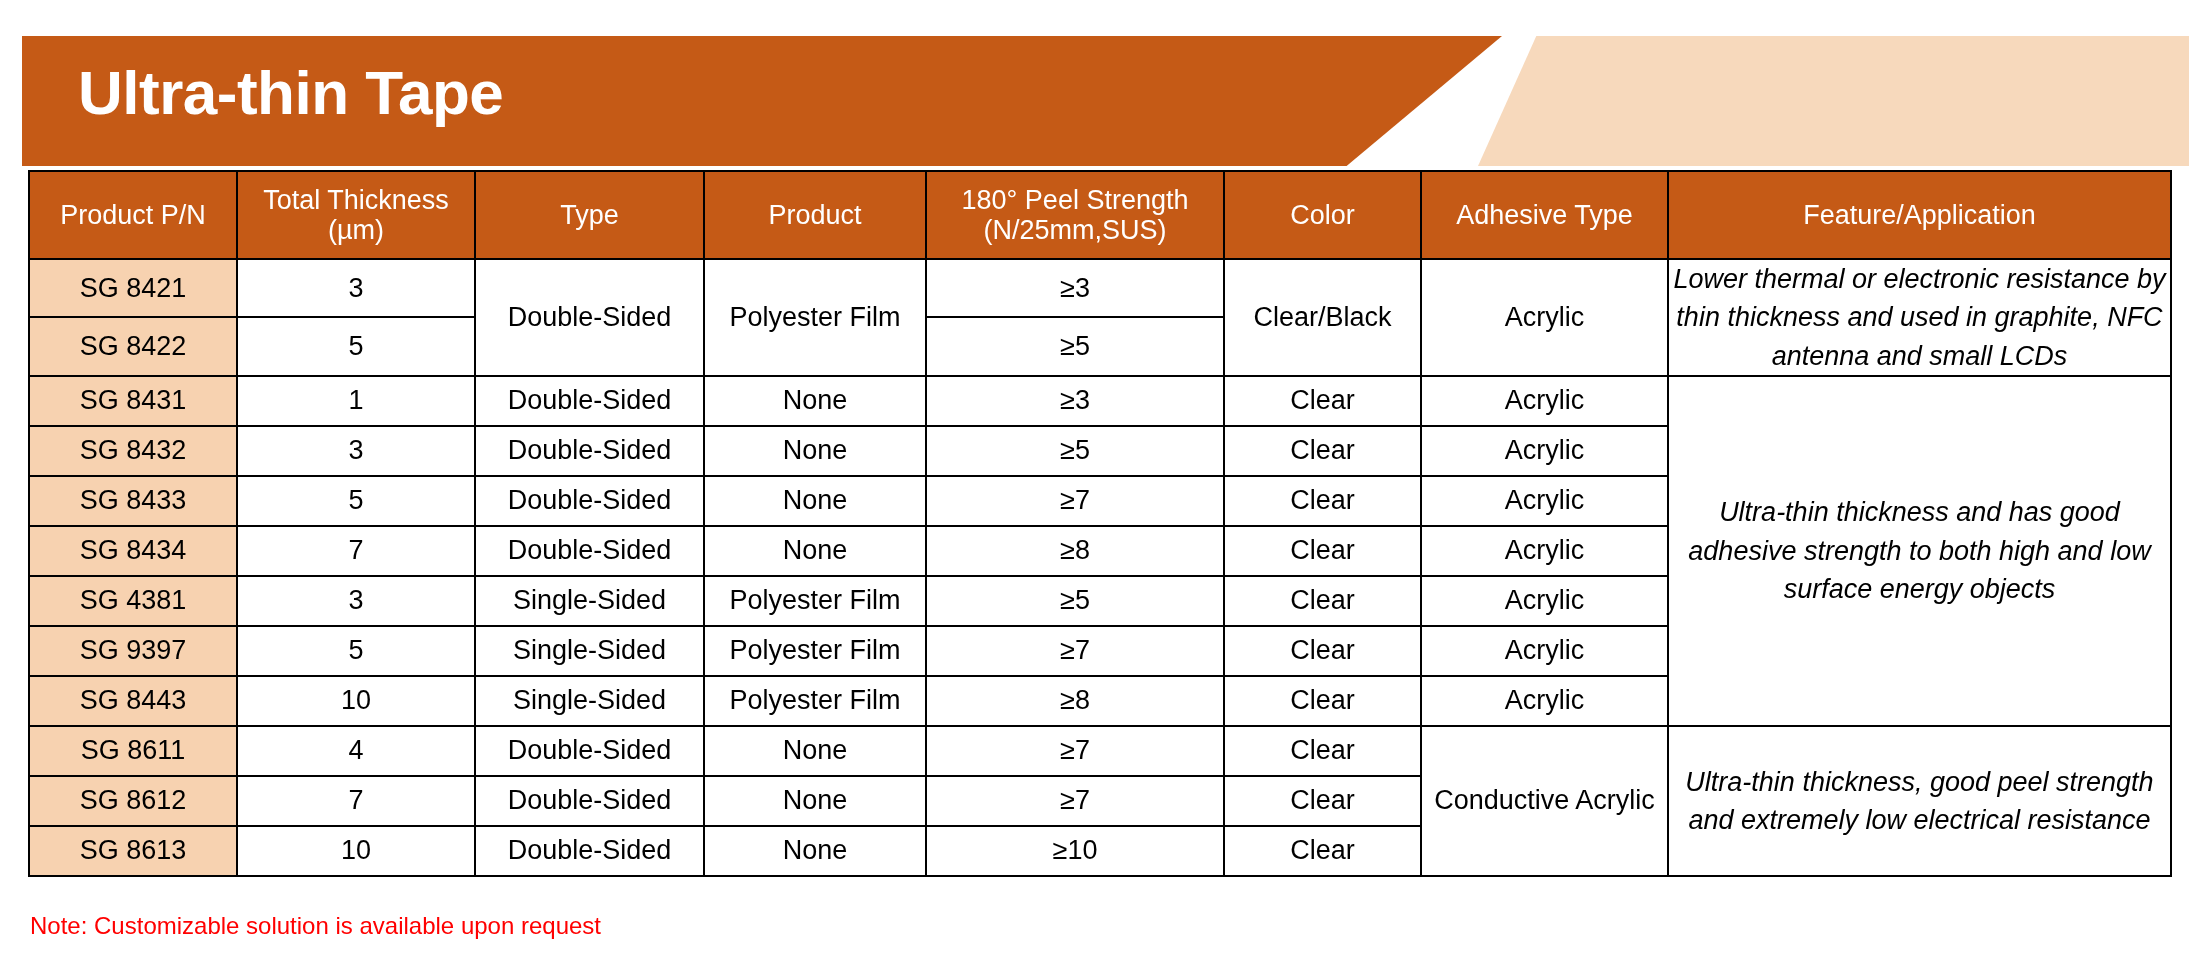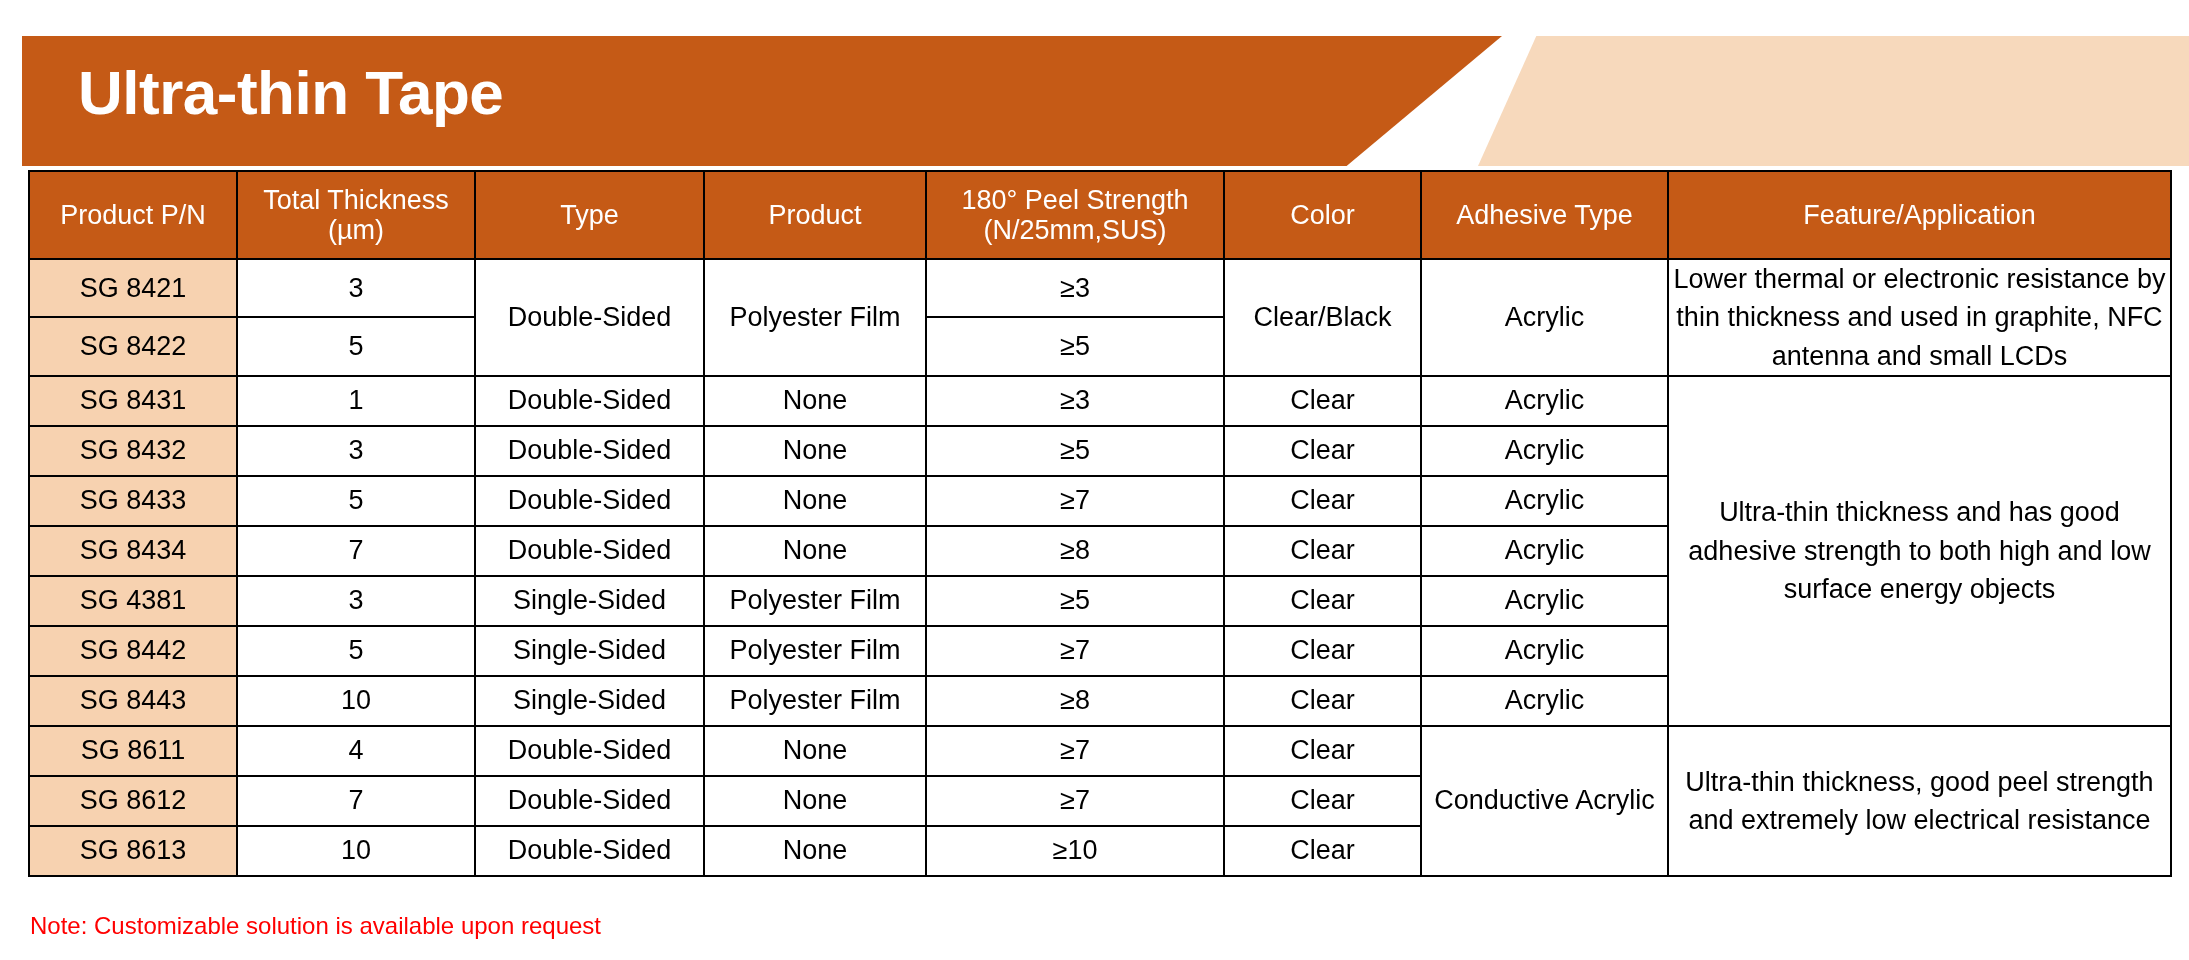--- a/index.html
+++ b/index.html
@@ -90,20 +90,21 @@
   }
   td.pn {
     background: #F7D2B0 !important;
     height: 48px;
   }
   td.feature {
     text-align: left;
     padding: 6px 14px;
     line-height: 1.42;
     font-size: 27px;
+    font-style: italic;
   }
   td.tall {
     height: 78px;
   }
 
   
   .note {
     position: absolute;
     left: 30px;
     top: 912px;
@@ -237,21 +238,21 @@
         <td class="pn">SG 4381</td>
         <td>3</td>
         <td>Single-Sided</td>
         <td>Polyester Film</td>
         <td>≥5</td>
         <td>Clear</td>
         <td>Acrylic</td>
       </tr>
 
       <tr>
-        <td class="pn">SG 8442</td>
+        <td class="pn">SG 9397</td>
         <td>5</td>
         <td>Single-Sided</td>
         <td>Polyester Film</td>
         <td>≥7</td>
         <td>Clear</td>
         <td>Acrylic</td>
       </tr>
 
       <tr>
         <td class="pn">SG 8443</td>

